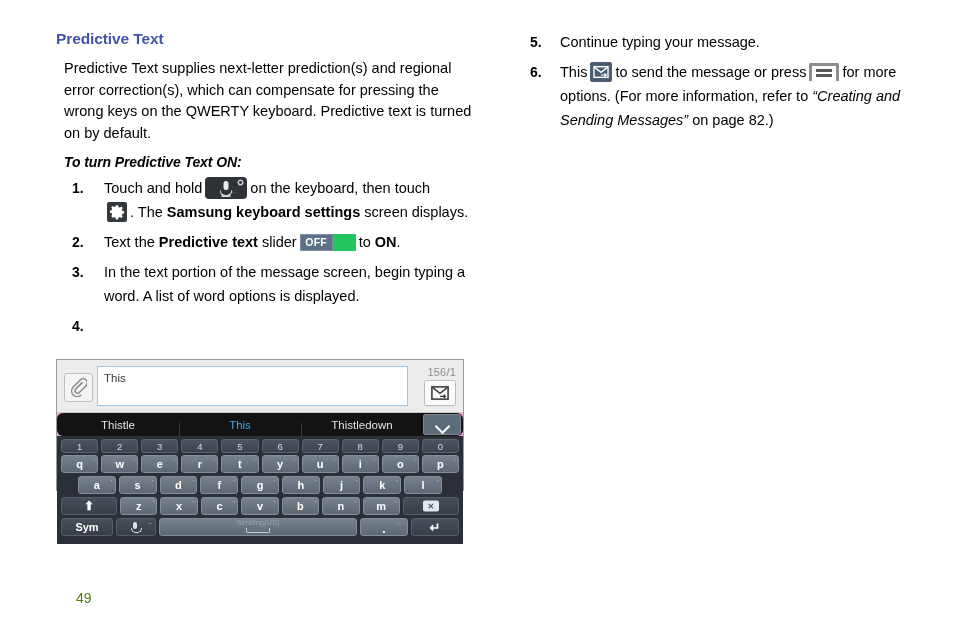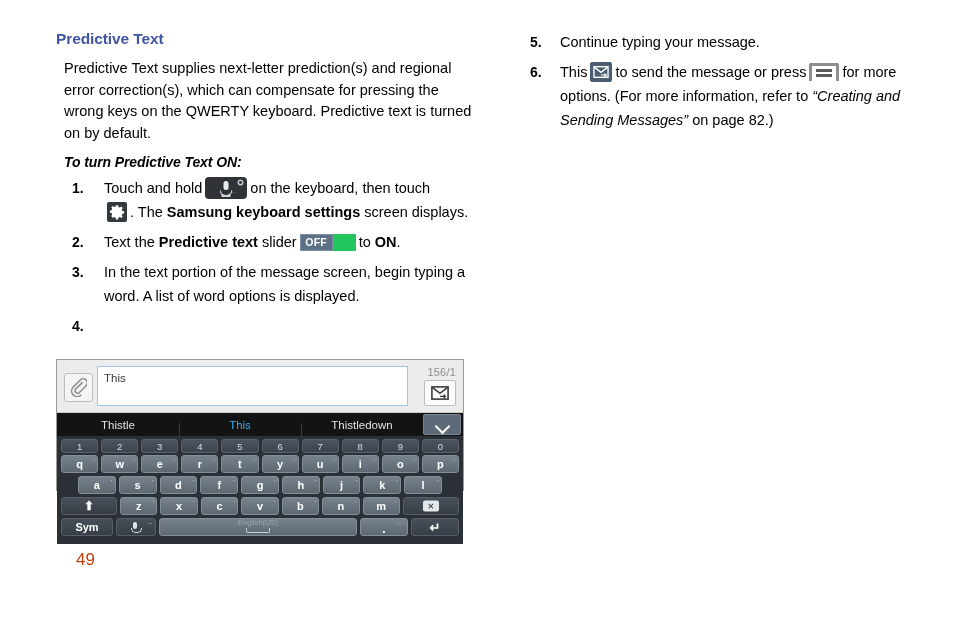--- a/index.html
+++ b/index.html
@@ -291,20 +291,21 @@
     height: 14px;
   }
 
   
   .suggest-bar {
     position: relative;
     height: 23px;
     background: #131313;
     display: flex;
     align-items: center;
+    border-radius: 6px;
   }
   .suggest {
     flex: 1;
     text-align: center;
     font-size: 11.5px;
     color: #e2e2e2;
     position: relative;
   }
   .suggest.active { color: #3ba7e8; }
   .suggest + .suggest::before {
@@ -491,23 +492,23 @@
     left: 50%;
     top: 50%;
     transform: translate(-50%, -50%);
     font-size: 13px;
     line-height: 13px;
   }
 
   .page-number {
     position: absolute;
     left: 76px;
-    top: 550px;
-    font-size: 17px;
-    color: #c2410c;
+    top: 590px;
+    font-size: 14px;
+    color: #4d7c0f;
   }
 </style>
 </head>
 <body>
 
 <div class="page">
 
   <div class="col col-left">
 
     <h2 class="section-title">Predictive Text</h2>
@@ -668,21 +669,21 @@
       </div>
 
       <div class="kb-row">
         <div class="key dark sym">Sym</div>
         <div class="key dark mic-key">
           <span class="micglyph-body"></span>
           <span class="micglyph-stand"></span>
           <span class="micglyph-dots">··</span>
         </div>
         <div class="key space">
-          <span class="space-label">English(US)</span>
+          <span class="space-label">Sending(US)</span>
           <span class="space-bar-glyph"></span>
         </div>
         <div class="key period">
           <span class="period-dots">···</span>
           <span class="period-mark">.</span>
         </div>
         <div class="key dark enter">
           <span class="enter-glyph">↵</span>
         </div>
       </div>

